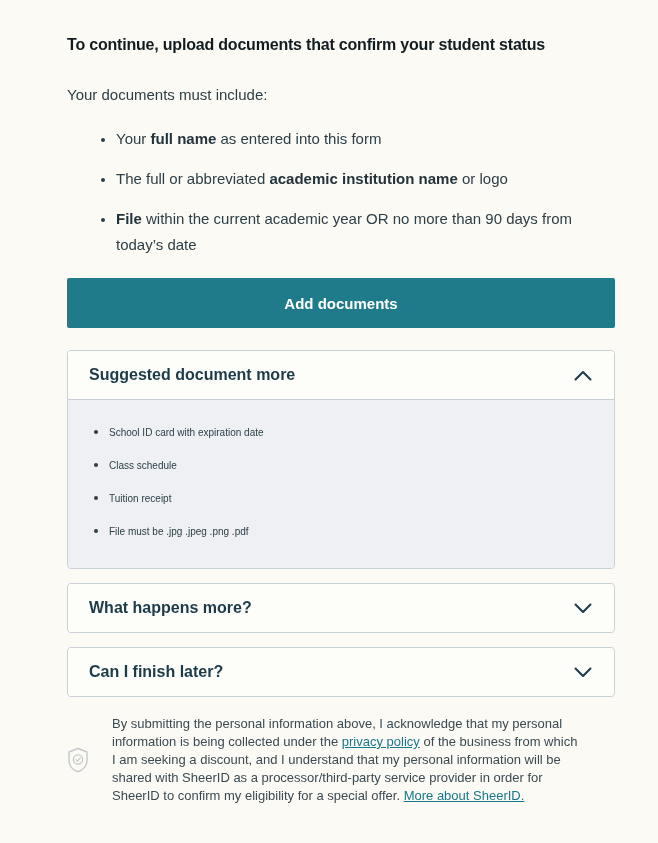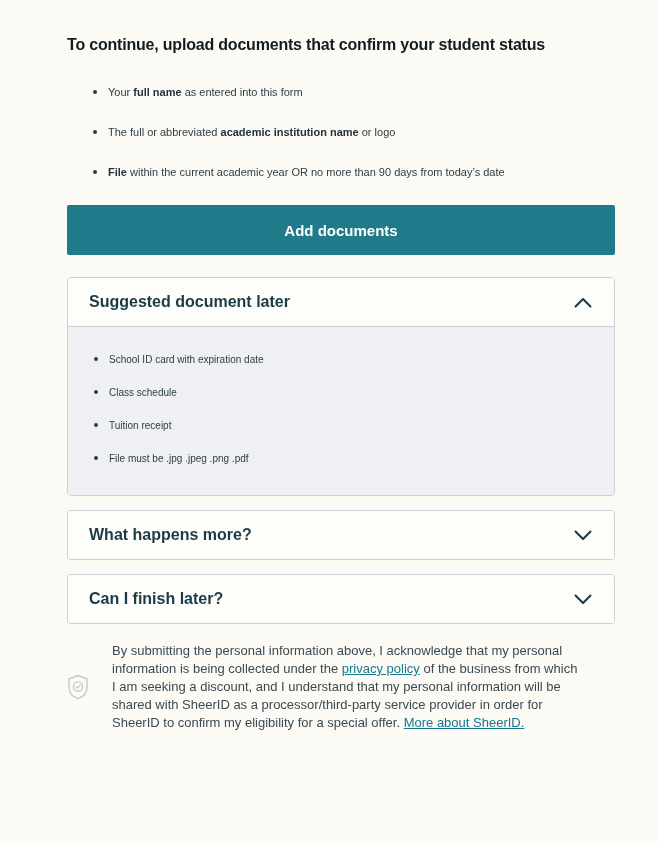--- a/index.html
+++ b/index.html
@@ -31,24 +31,25 @@
     font-size: 15px;
     line-height: 22px;
     color: #2c3e46;
   }
   ul.req-list {
     margin: 20px 0 0 0;
     padding: 0 0 0 41px;
     max-width: 548px;
   }
   ul.req-list li {
-    font-size: 11px;
+    font-size: 15px;
     line-height: 26px;
     margin-bottom: 14px;
     color: #2c3e46;
+    margin-left: 8px;
   }
   ul.req-list li::marker { color: #2c3e46; font-size: 13px; }
   ul.req-list li strong { color: #22333b; }
   .add-btn {
     display: block;
     width: 548px;
     height: 50px;
     margin-top: 20px;
     background: #1f7b8a;
     color: #ffffff;
@@ -119,32 +120,33 @@
     cursor: pointer;
   }
 </style>
 </head>
 <body>
 
 <div class="page">
 
   <h1 class="title">To continue, upload documents that confirm your student status</h1>
 
+  <p class="intro">Your documents must include:</p>
 
   <ul class="req-list">
     <li><span>Your </span><strong>full name</strong><span> as entered into this form</span></li>
     <li><span>The full or abbreviated </span><strong>academic institution name</strong><span> or logo</span></li>
     <li><span></span><strong>File</strong><span> within the current academic year OR no more than 90 days from today’s date</span></li>
   </ul>
 
   <button class="add-btn">Add documents</button>
 
   <section class="accordion first">
     <div class="acc-header">
-      <span class="acc-title">Suggested document later</span>
+      <span class="acc-title">Suggested document more</span>
       <svg class="chevron" width="18" height="11" viewBox="0 0 18 11">
           <path d="M1.5 9.5 L9 2 L16.5 9.5" fill="none" stroke="#1c3a47" stroke-width="2" stroke-linecap="round" stroke-linejoin="round"></path>
         </svg>
     </div>
     <div class="acc-body">
       <ul>
         <li>School ID card with expiration date</li>
         <li>Class schedule</li>
         <li>Tuition receipt</li>
         <li>File must be .jpg .jpeg .png .pdf</li>

